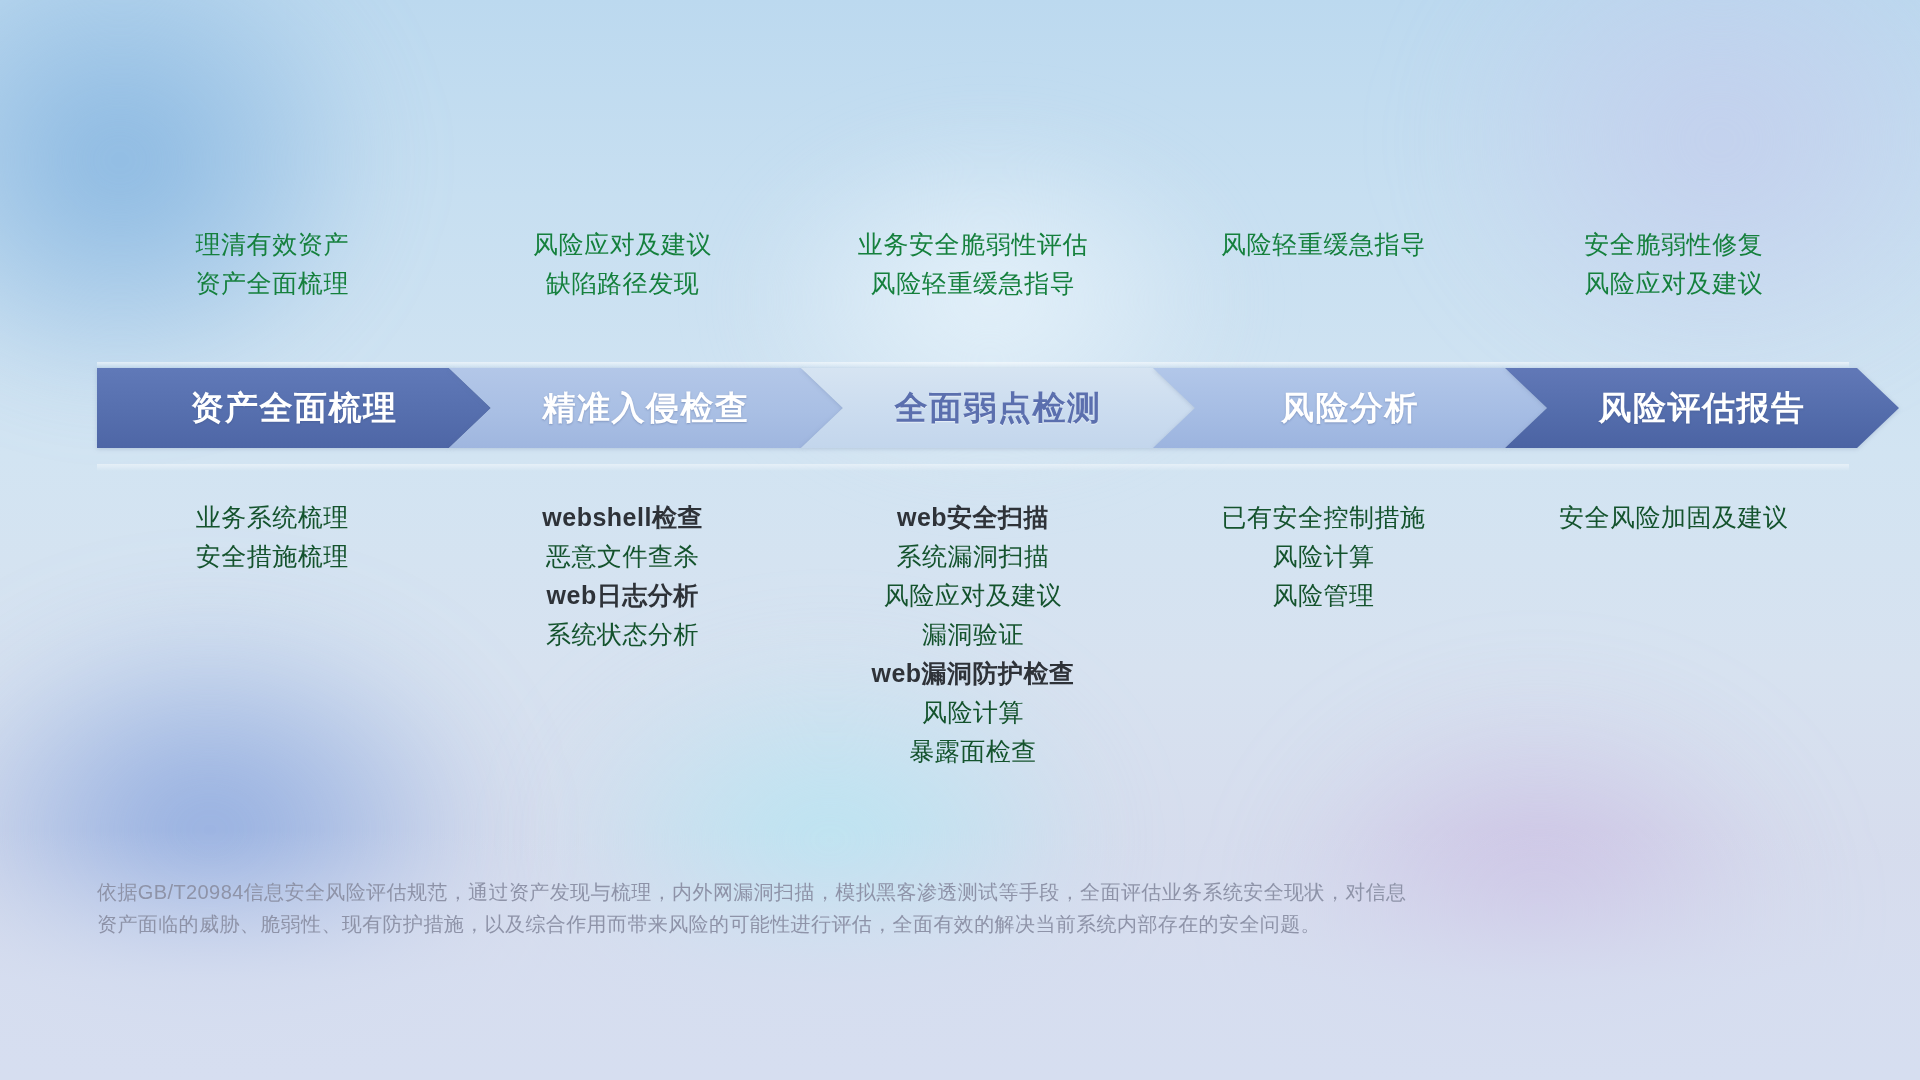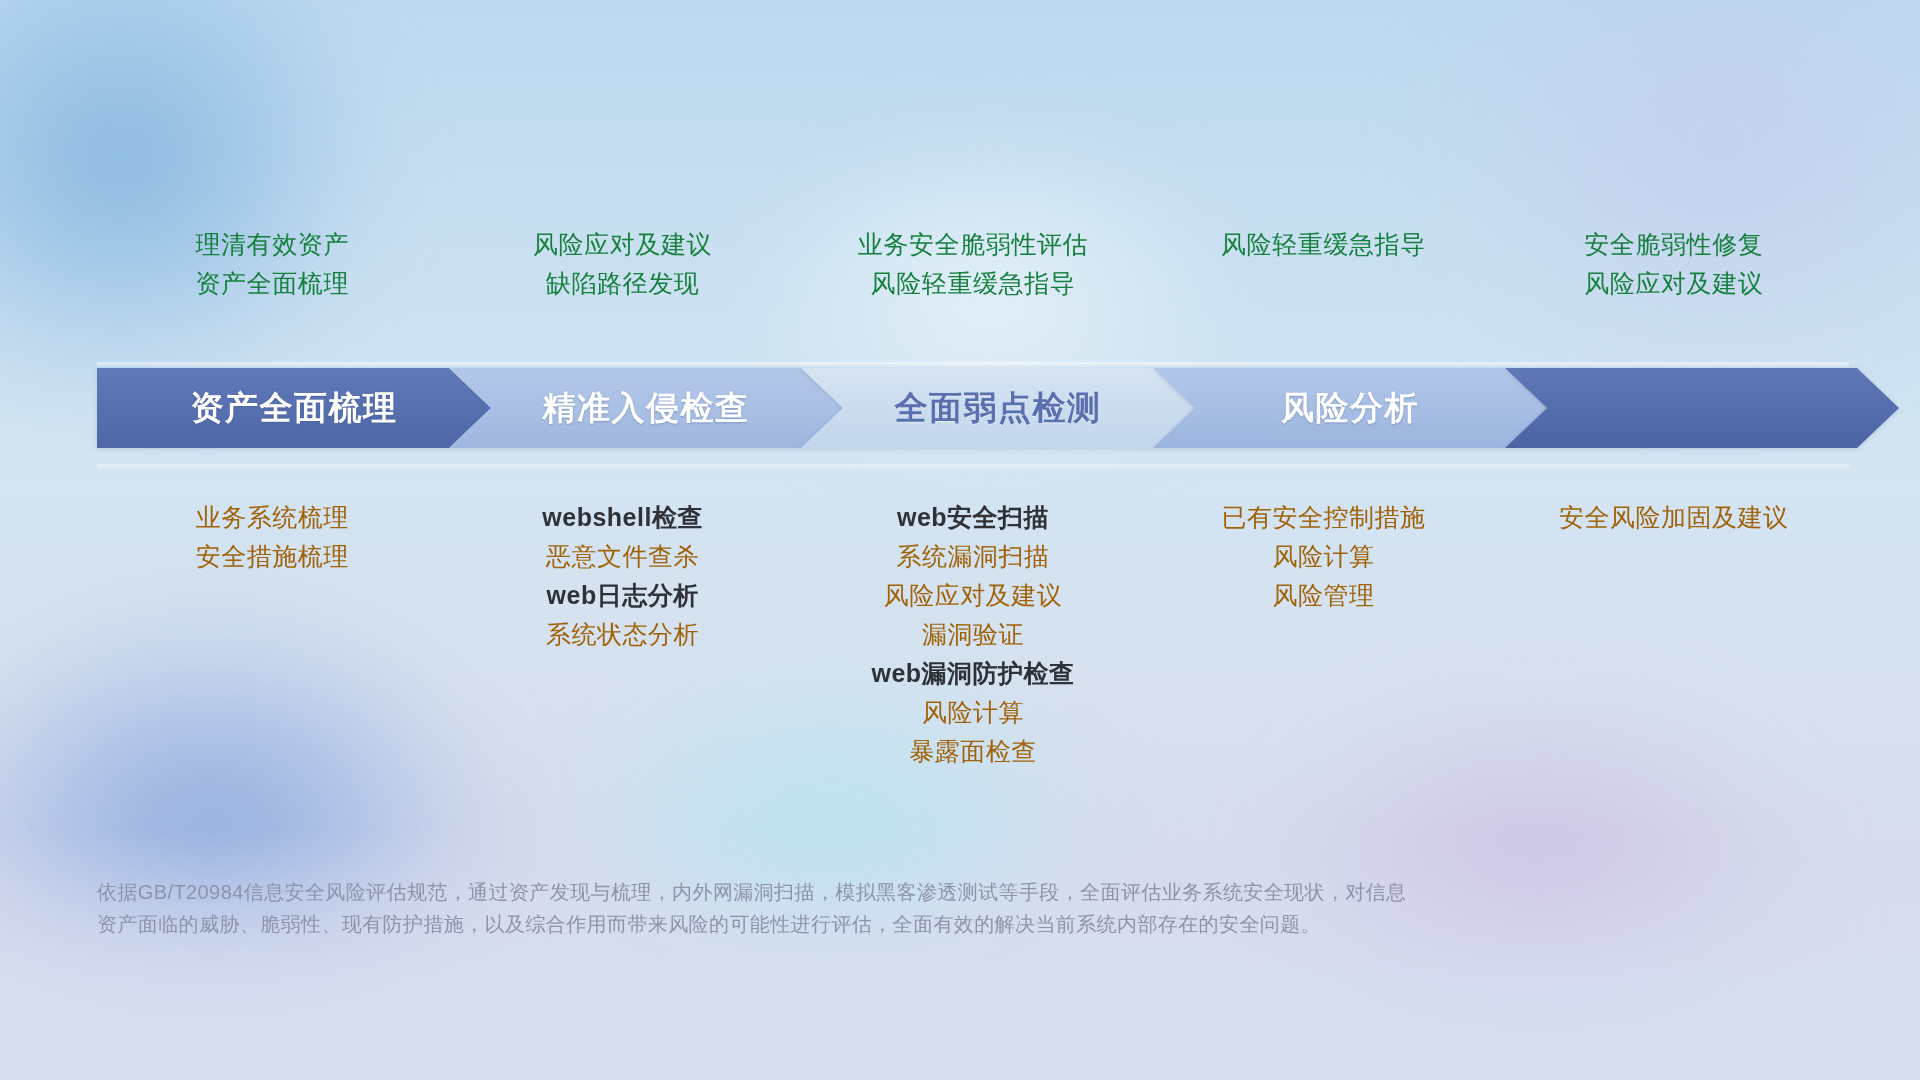--- a/index.html
+++ b/index.html
@@ -112,21 +112,21 @@
   
   .bottom-labels{
     position:absolute; left:97px; top:505px; width:1752px;
     display:flex; align-items:flex-start;
   }
   .col-bottom{
     flex:1 1 0; display:flex; flex-direction:column;
     align-items:center; gap:14px;
   }
   .bottom-item{
-    font-size:25px; color:#a16207; line-height:1; letter-spacing:.5px;
+    font-size:25px; color:#14532d; line-height:1; letter-spacing:.5px;
     white-space:nowrap;
   }
   .bottom-item.strong{ font-weight:bold; color:#2e3238; }
 
   
   #footer{
     position:absolute; left:97px; top:876px; width:1520px;
     font-size:20px; line-height:32px; color:#8e93a8; letter-spacing:.4px;
   }
   #footer .ln{ display:block; white-space:nowrap; }
@@ -186,20 +186,21 @@
       <span class="label txt-blue">全面弱点检测</span>
     </div>
 
     <div class="arrow ar-mid" style="left:1056px; width:394px;">
       <div class="shape fill-lightB"></div>
       <span class="label txt-white">风险分析</span>
     </div>
 
     <div class="arrow ar-last" style="left:1408px; width:394px;">
       <div class="shape fill-dark2"></div>
+      <span class="label txt-white">风险评估报告</span>
     </div>
 
   </div>
 
   <div id="banner-edge-bottom"></div>
 
   <div class="bottom-labels">
 
     <div class="col-bottom">
       <div class="bottom-item">业务系统梳理</div>

